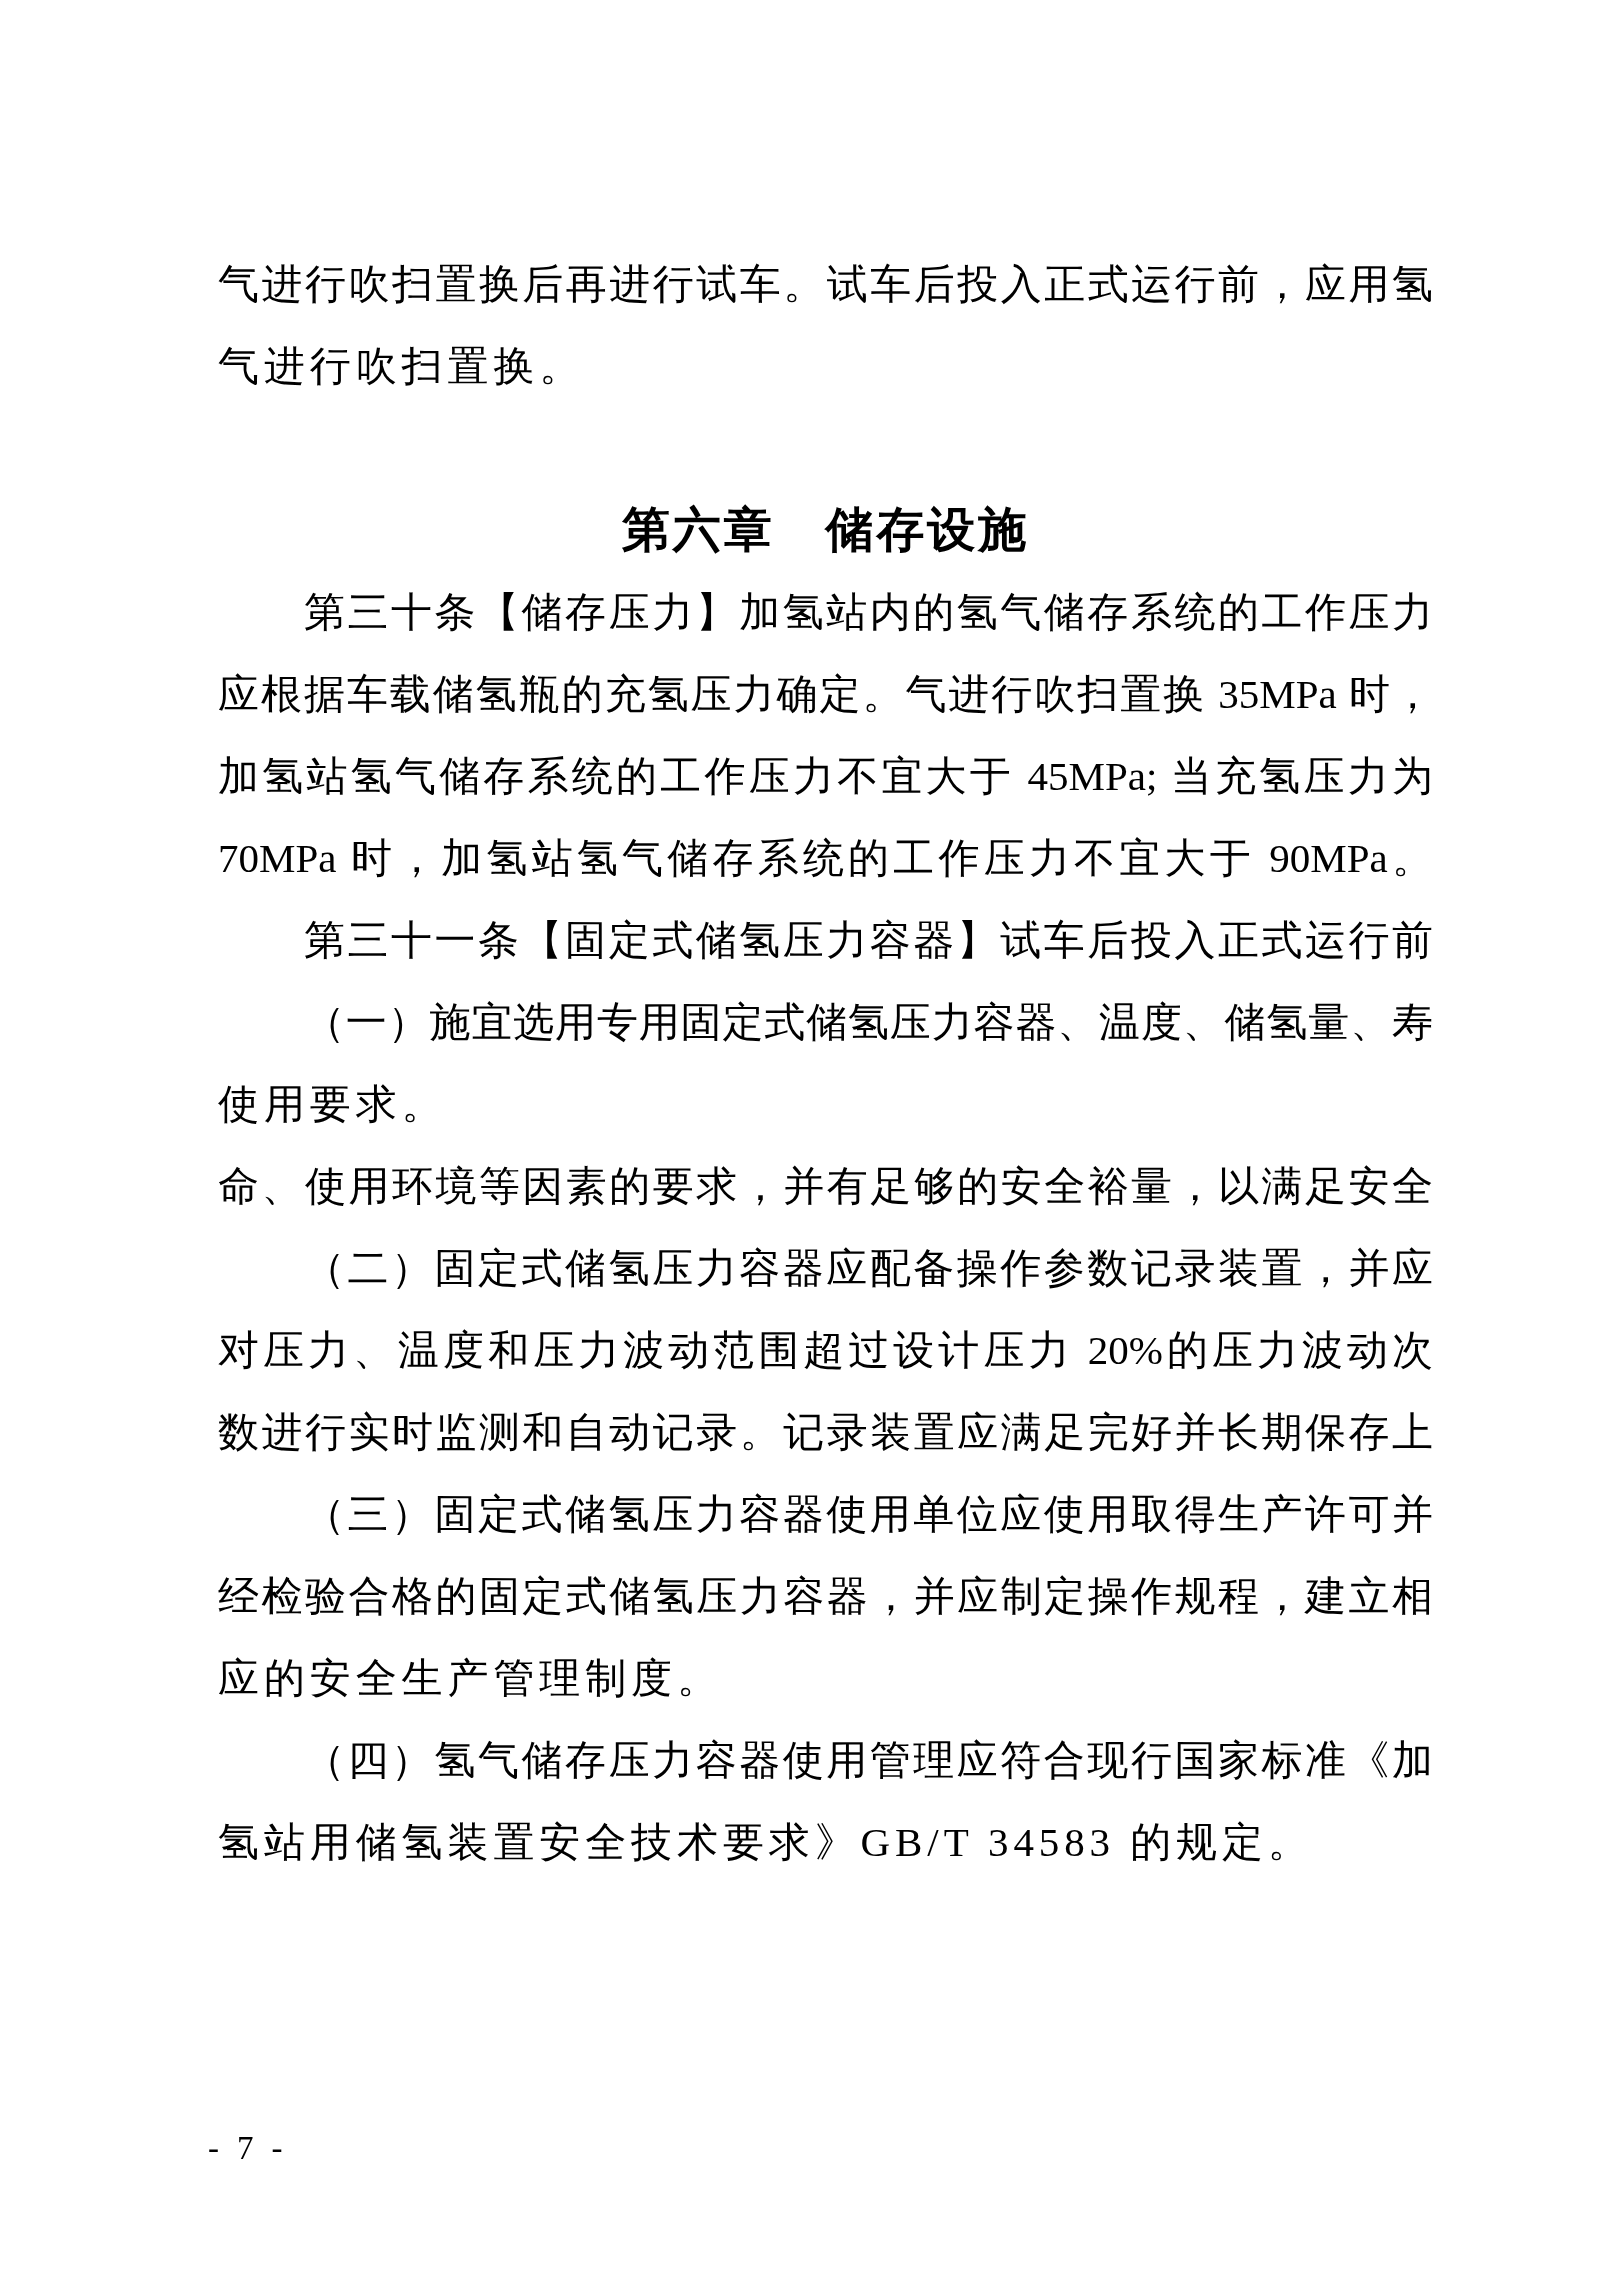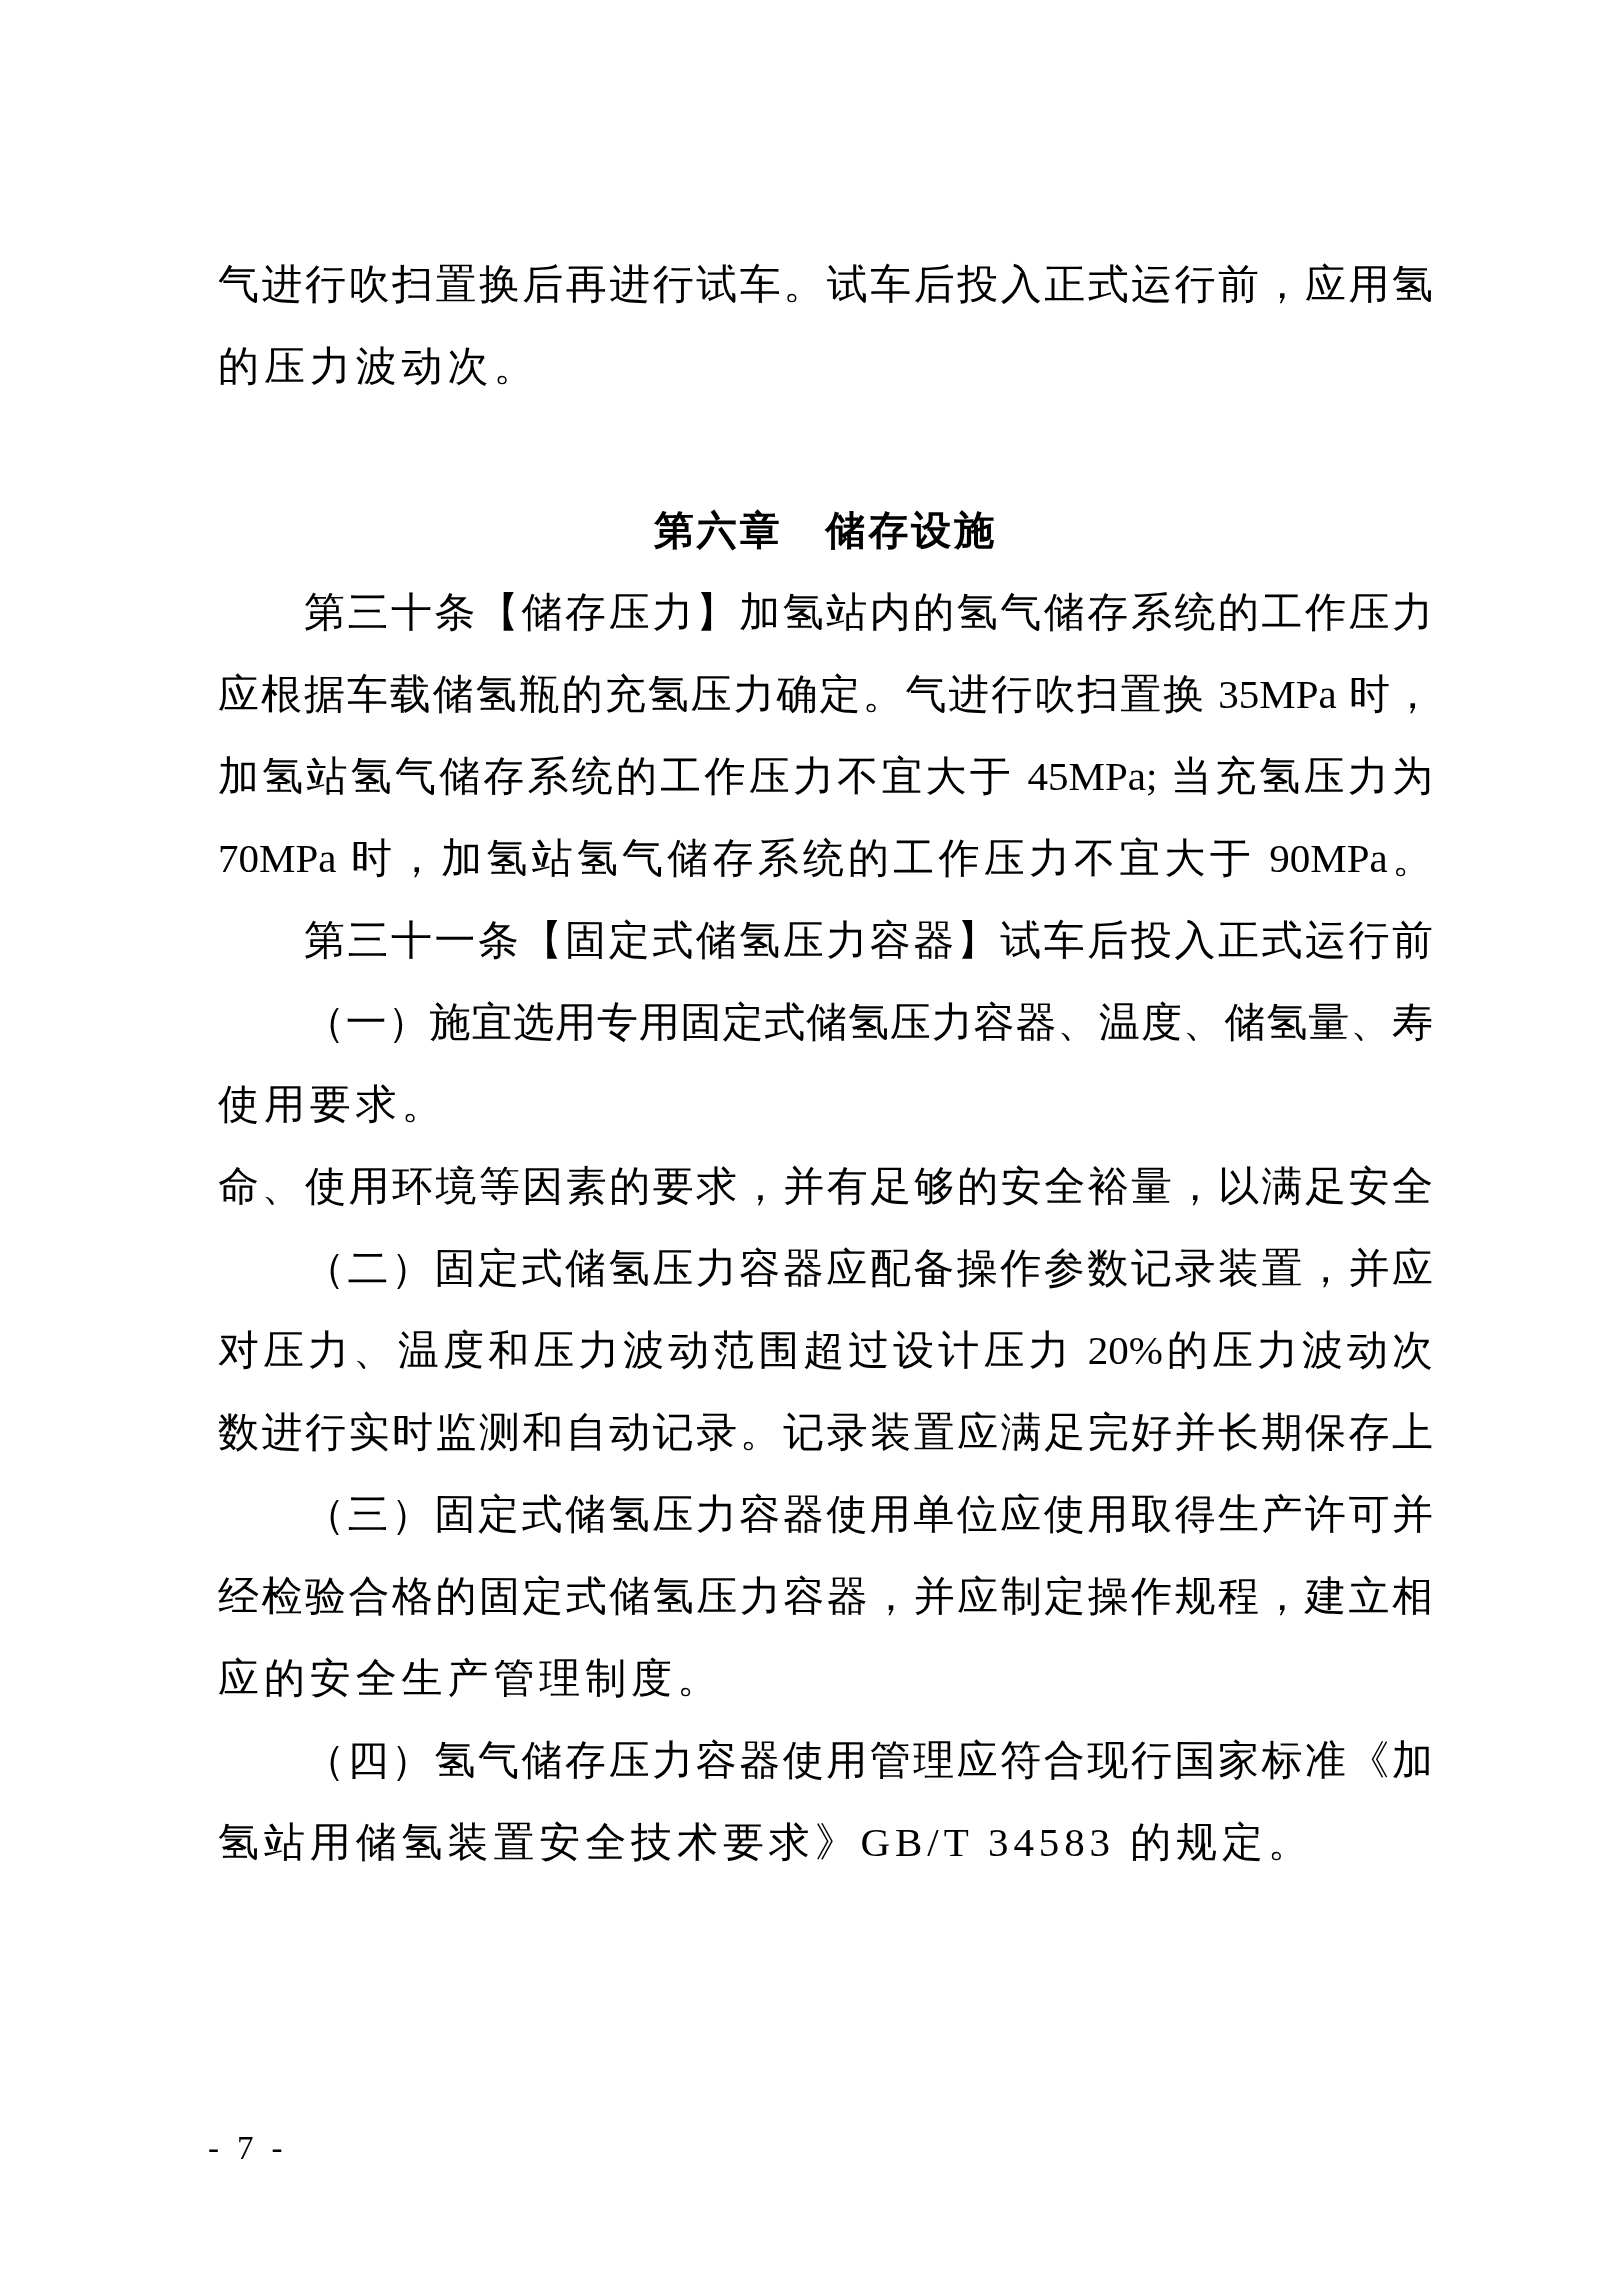--- a/index.html
+++ b/index.html
@@ -36,21 +36,21 @@
     white-space: normal;
   }
   .line.indent {
     text-indent: 86px;
   }
   .line.heading {
     text-align: center;
     text-align-last: center;
     font-family: "Liberation Sans", sans-serif;
     font-weight: 700;
-    font-size: 40px;
+    font-size: 48px;
     letter-spacing: 2.9px;
     white-space: normal;
   }
   .bold {
     font-family: "Liberation Sans", sans-serif;
     font-weight: 400;
   }
   .footer {
     position: absolute;
     left: 208px;
@@ -62,21 +62,21 @@
     color: #000000;
   }
 </style>
 </head>
 <body>
 
 <div class="page">
   <div class="content">
 
     <div class="line jf">气进行吹扫置换后再进行试车。试车后投入正式运行前，应用氢</div>
-    <div class="line">的压力波动次。</div>
+    <div class="line">气进行吹扫置换。</div>
 
     <div class="line blank"></div>
 
     <div class="line heading">第六章　储存设施</div>
 
     <div class="line jf indent"><span class="bold">第三十条【储存压力】</span><span>加氢站内的氢气储存系统的工作压力</span></div>
     <div class="line jf">应根据车载储氢瓶的充氢压力确定。气进行吹扫置换 35MPa 时，</div>
     <div class="line jf">加氢站氢气储存系统的工作压力不宜大于 45MPa; 当充氢压力为</div>
     <div class="line jf">70MPa 时，加氢站氢气储存系统的工作压力不宜大于 90MPa。</div>
 

